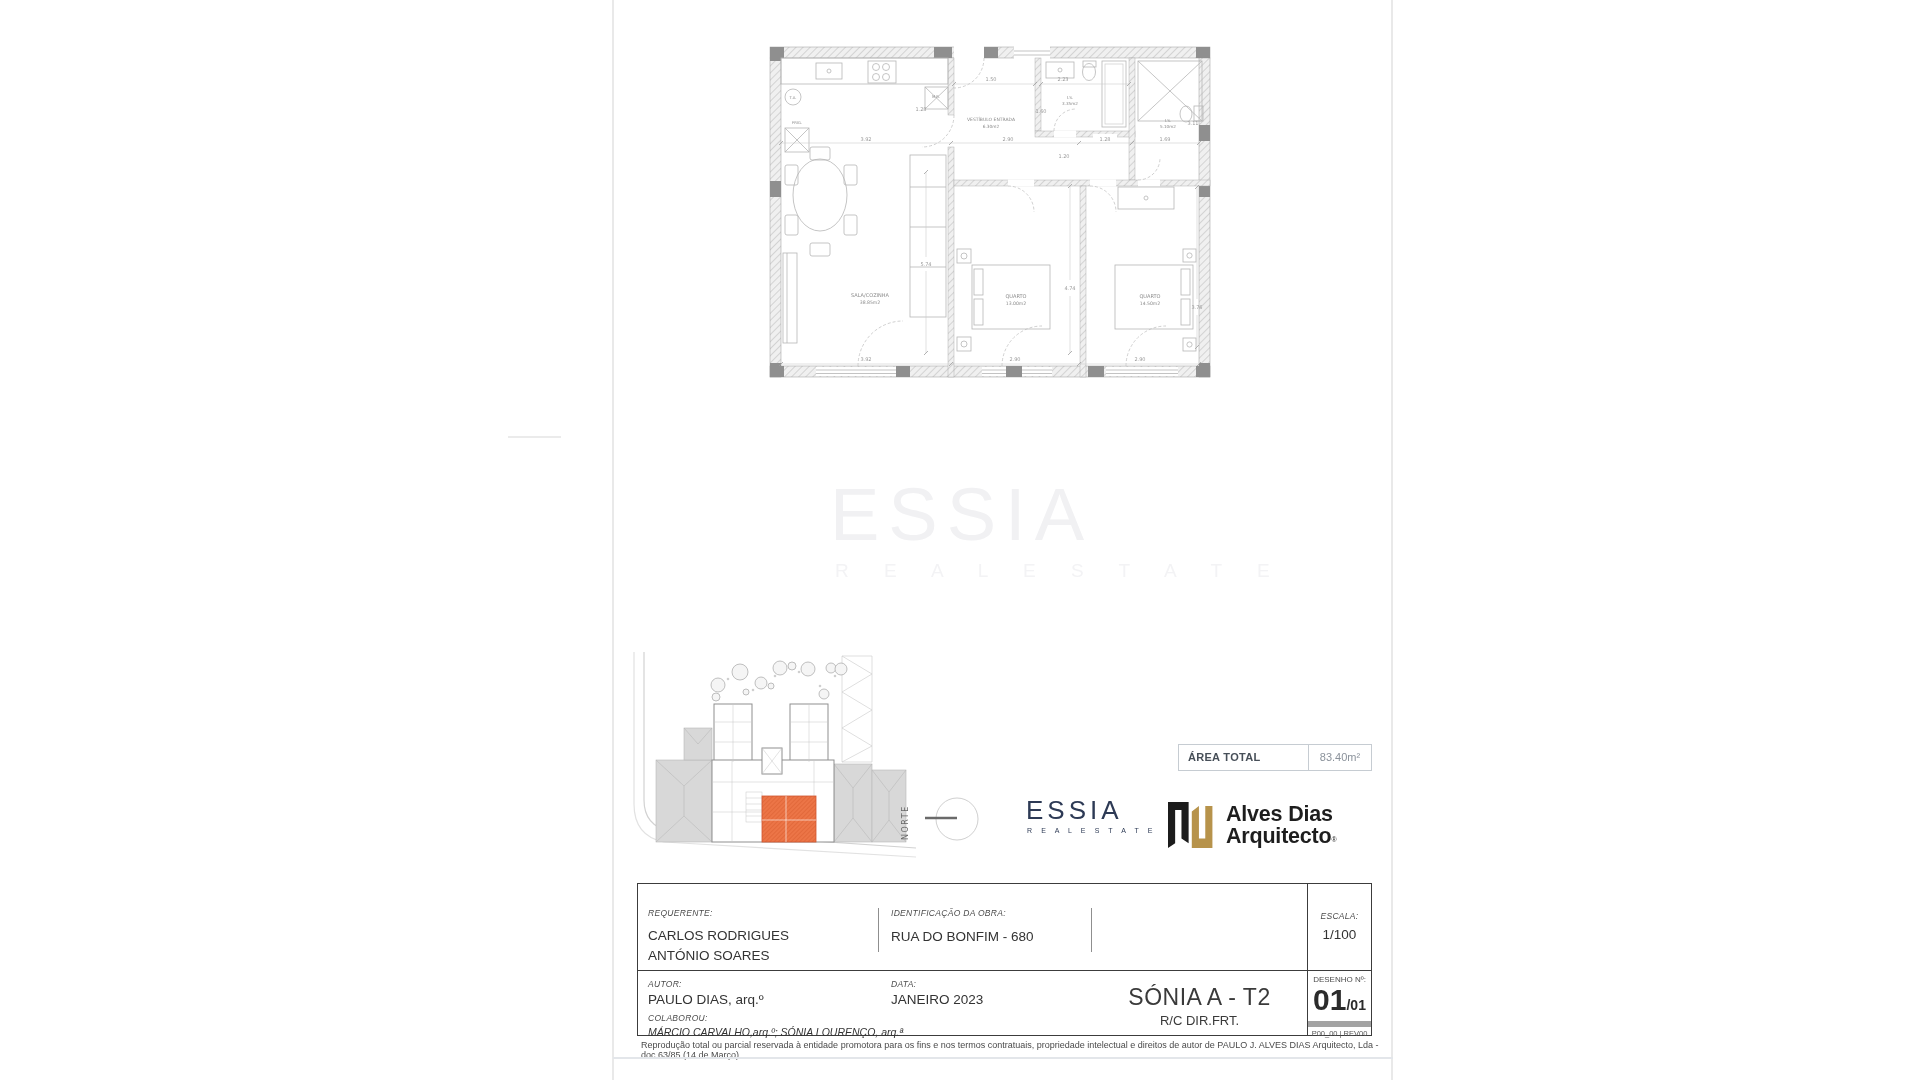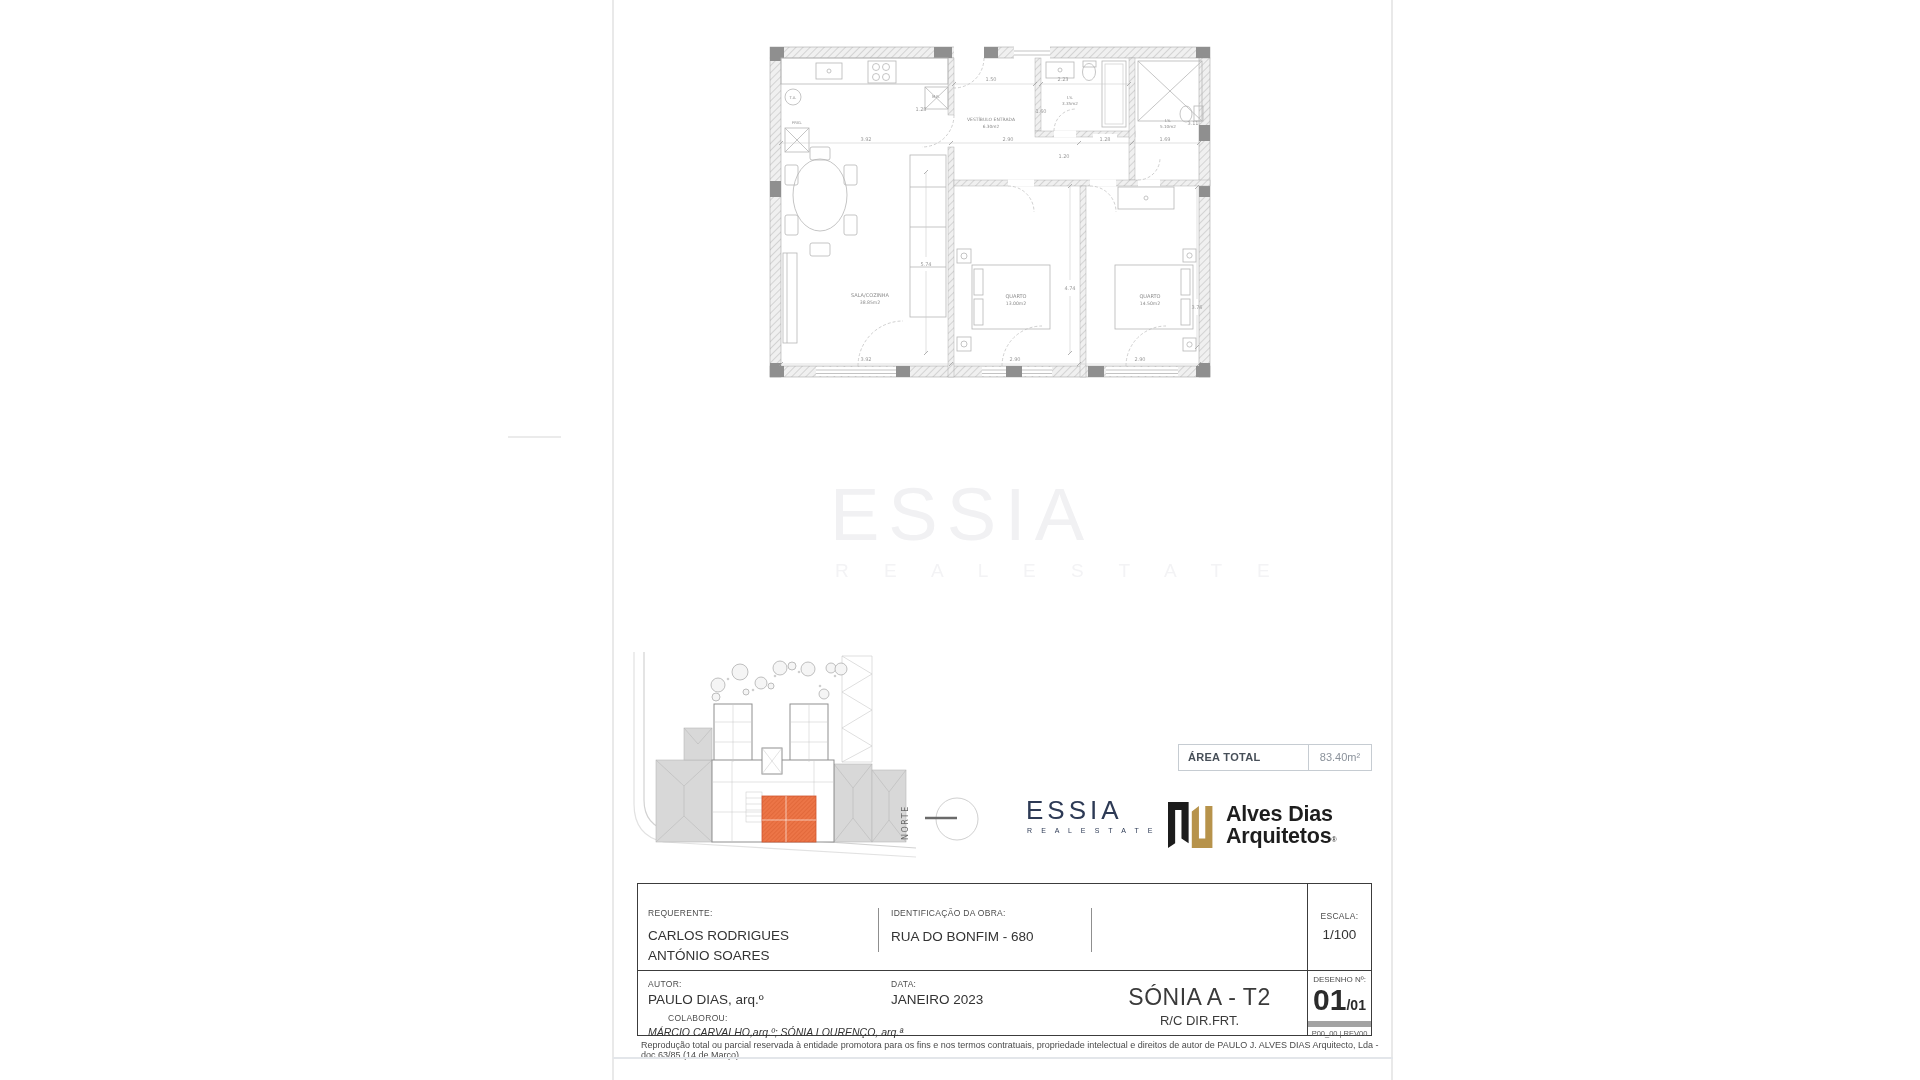--- a/index.html
+++ b/index.html
@@ -27,38 +27,38 @@
   .area-label { width:129px; padding-left:9px; line-height:25px; font-size:11px; font-weight:bold; color:#474f58; letter-spacing:.3px; }
   .area-value { flex:1; border-left:1px solid #c6ccd2; text-align:center; line-height:25px; font-size:11px; color:#8b929b; }
 
   .ad-logo { position:absolute; left:1168px; top:797px; display:flex; gap:12px; align-items:flex-start; }
   .ad-text { font-size:21.5px; font-weight:bold; color:#1e1e1e; line-height:22px; letter-spacing:-0.2px; padding-top:6px; }
   .ad-reg { font-size:7px; vertical-align:1px; font-weight:normal; }
 
   
   .title-block { position:absolute; left:637px; top:883px; width:735px; height:153px; border:1.5px solid #3c3c3c; background:#fff; }
   .tb-cell { position:absolute; }
-  .tb-label { font-size:8.5px; color:#4c4c4c; letter-spacing:.3px; }
+  .tb-label { font-size:8.5px; color:#4c4c4c; letter-spacing:.3px;font-style:italic; }
   .tb-value { font-size:13.5px; color:#333; }
   .tb-row-divider { position:absolute; left:0; right:0; top:86px; height:1px; background:#3c3c3c; }
   .tb-vsep { position:absolute; width:1px; background:#8f8f8f; top:24px; height:44px; }
   .tb-col4-border { position:absolute; left:669px; top:0; bottom:0; width:1px; background:#3c3c3c; }
   .c1r1 { left:0; top:0; width:240px; height:86px; padding:24px 0 0 10px; }
   .c2r1 { left:240px; top:0; width:213px; height:86px; padding:24px 0 0 13px; }
   .c3r1 { left:453px; top:0; width:217px; height:86px; padding:24px 0 0 13px; }
   .c4r1 { left:670px; top:0; right:0; height:86px; text-align:center; padding-top:27px; }
   .c1r1 .tb-value { margin-top:8px; line-height:20px; }
   .c2r1 .tb-value, .c3r1 .tb-value { margin-top:11px; }
   .c4r1 .tb-value { margin-top:6px; }
   .c1r2 { left:0; top:87px; bottom:0; width:453px; padding:8px 0 0 10px; }
   .c2r2 { left:240px; top:87px; bottom:0; width:213px; padding:8px 0 0 13px; }
   .c3r2 { left:453px; top:87px; bottom:0; width:217px; text-align:center; }
   .c4r2 { left:670px; top:87px; bottom:0; right:0; text-align:center; }
   .autor-value { font-size:13.5px; color:#333; margin-top:3px; }
-  .colab-label { margin-top:6px;margin-left:20px; }
+  .colab-label { margin-top:6px; }
   .colab-value { font-size:10.5px; color:#333; margin-top:3px;font-style:italic; }
   .fracao-title { font-size:23px; color:#3a3a3a; margin-top:13px; letter-spacing:.5px; }
   .fracao-sub { font-size:13px; color:#3a3a3a; margin-top:2px; }
   .desenho-label { font-size:8px; color:#4c4c4c; padding-top:4px; }
   .desenho-num { font-size:30px; font-weight:bold; color:#2b2b2b; line-height:30px; margin-top:1px; }
   .desenho-suffix { font-size:14px; font-weight:bold; color:#2b2b2b;text-align:right; }
   .revision-strip { position:absolute; left:0; right:0; bottom:0; height:14px; border-top:6px solid #a3a3a3; font-size:7.5px; color:#555; line-height:13px; }
 
   .disclaimer { position:absolute; left:641px; top:1040px; width:745px; font-size:9px; color:#4a4a4a; }
   .bottom-rule { position:absolute; left:613px; top:1057px; width:780px; height:2px; background:#e3e6ea; }
@@ -364,21 +364,21 @@
     <div class="area-value">83.40m²</div>
   </div>
 
   <div class="ad-logo">
     <svg width="46" height="56" viewBox="0 0 58 58">
       <path d="M0,58 L0,0 L26,0 L26,52 L17,46 L17,10 L9,10 L9,52 Z" fill="#1c1c1c"></path>
       <path d="M30,12 L39,5 L39,46 L47,46 L47,5 L56,5 L56,58 L30,58 Z" fill="#b7934b"></path>
     </svg>
     <div class="ad-text">
       <div>Alves Dias</div>
-      <div><span>Arquitetos</span><span class="ad-reg">®</span></div>
+      <div><span>Arquitecto</span><span class="ad-reg">®</span></div>
     </div>
   </div>
 
   <div class="title-block">
     <div class="tb-row-divider"></div>
     <div class="tb-col4-border"></div>
     <div class="tb-vsep" style="left:240px;"></div>
     <div class="tb-vsep" style="left:453px;"></div>
 
     <div class="tb-cell c1r1">

